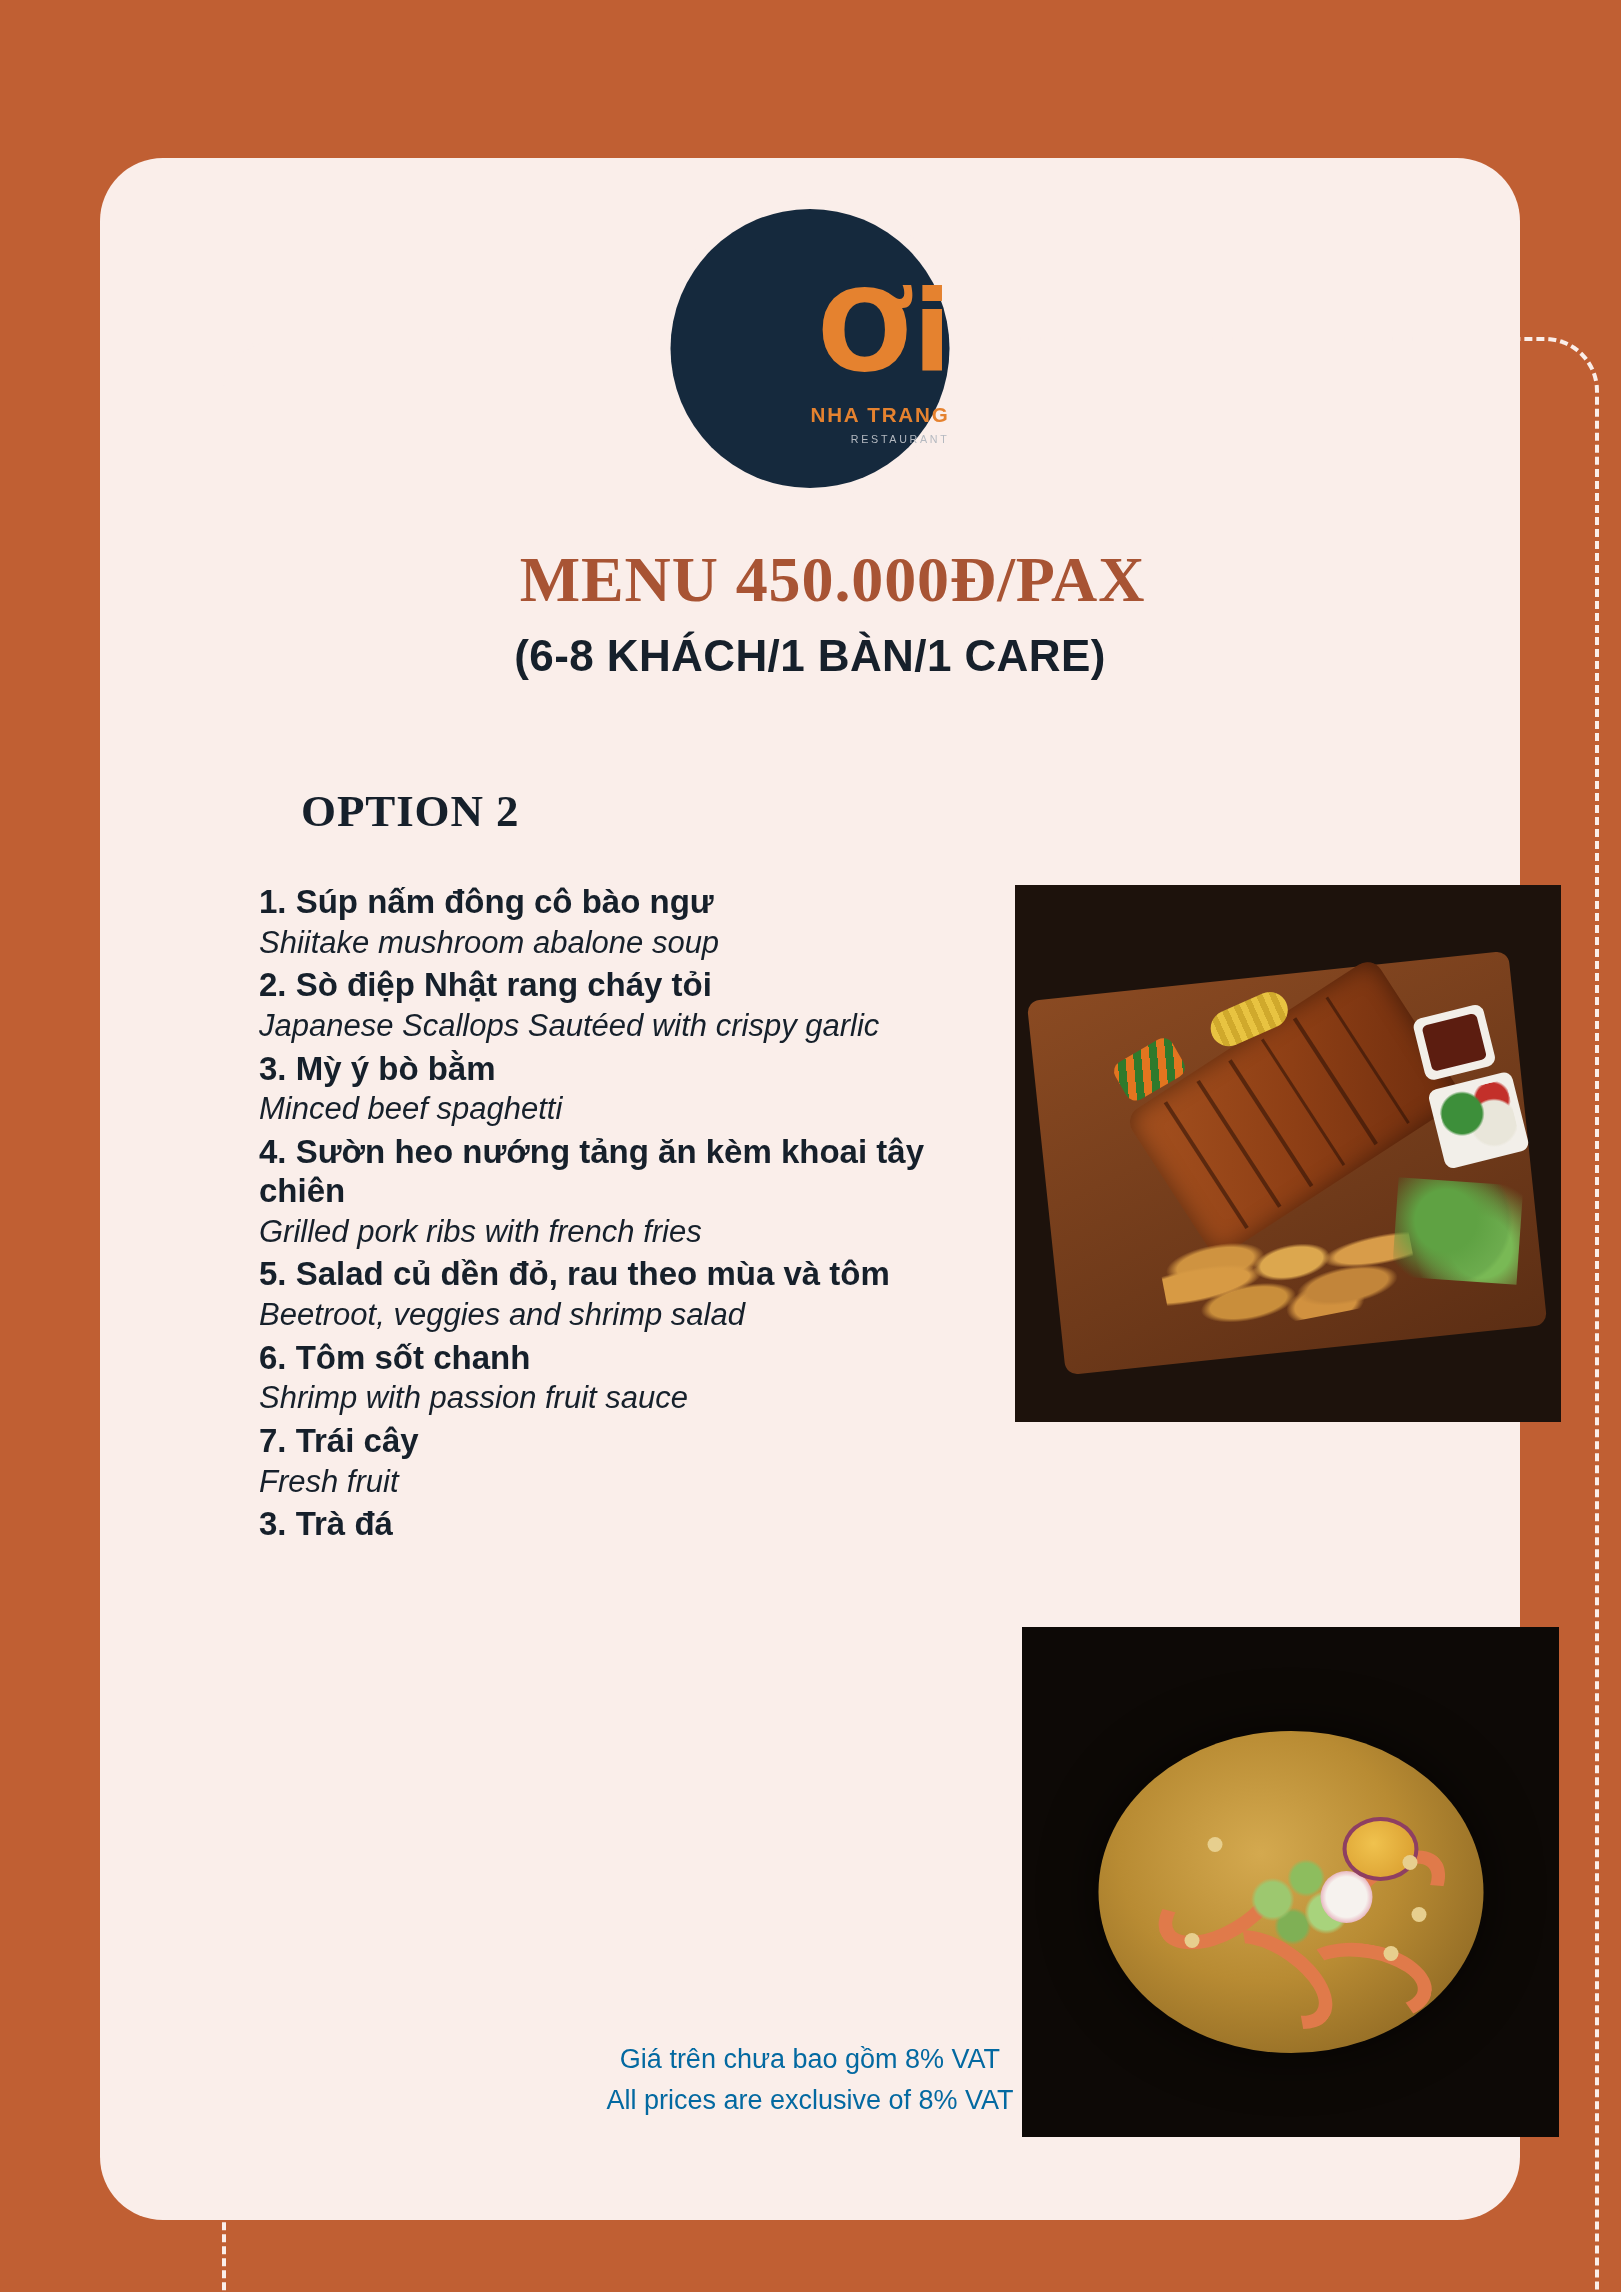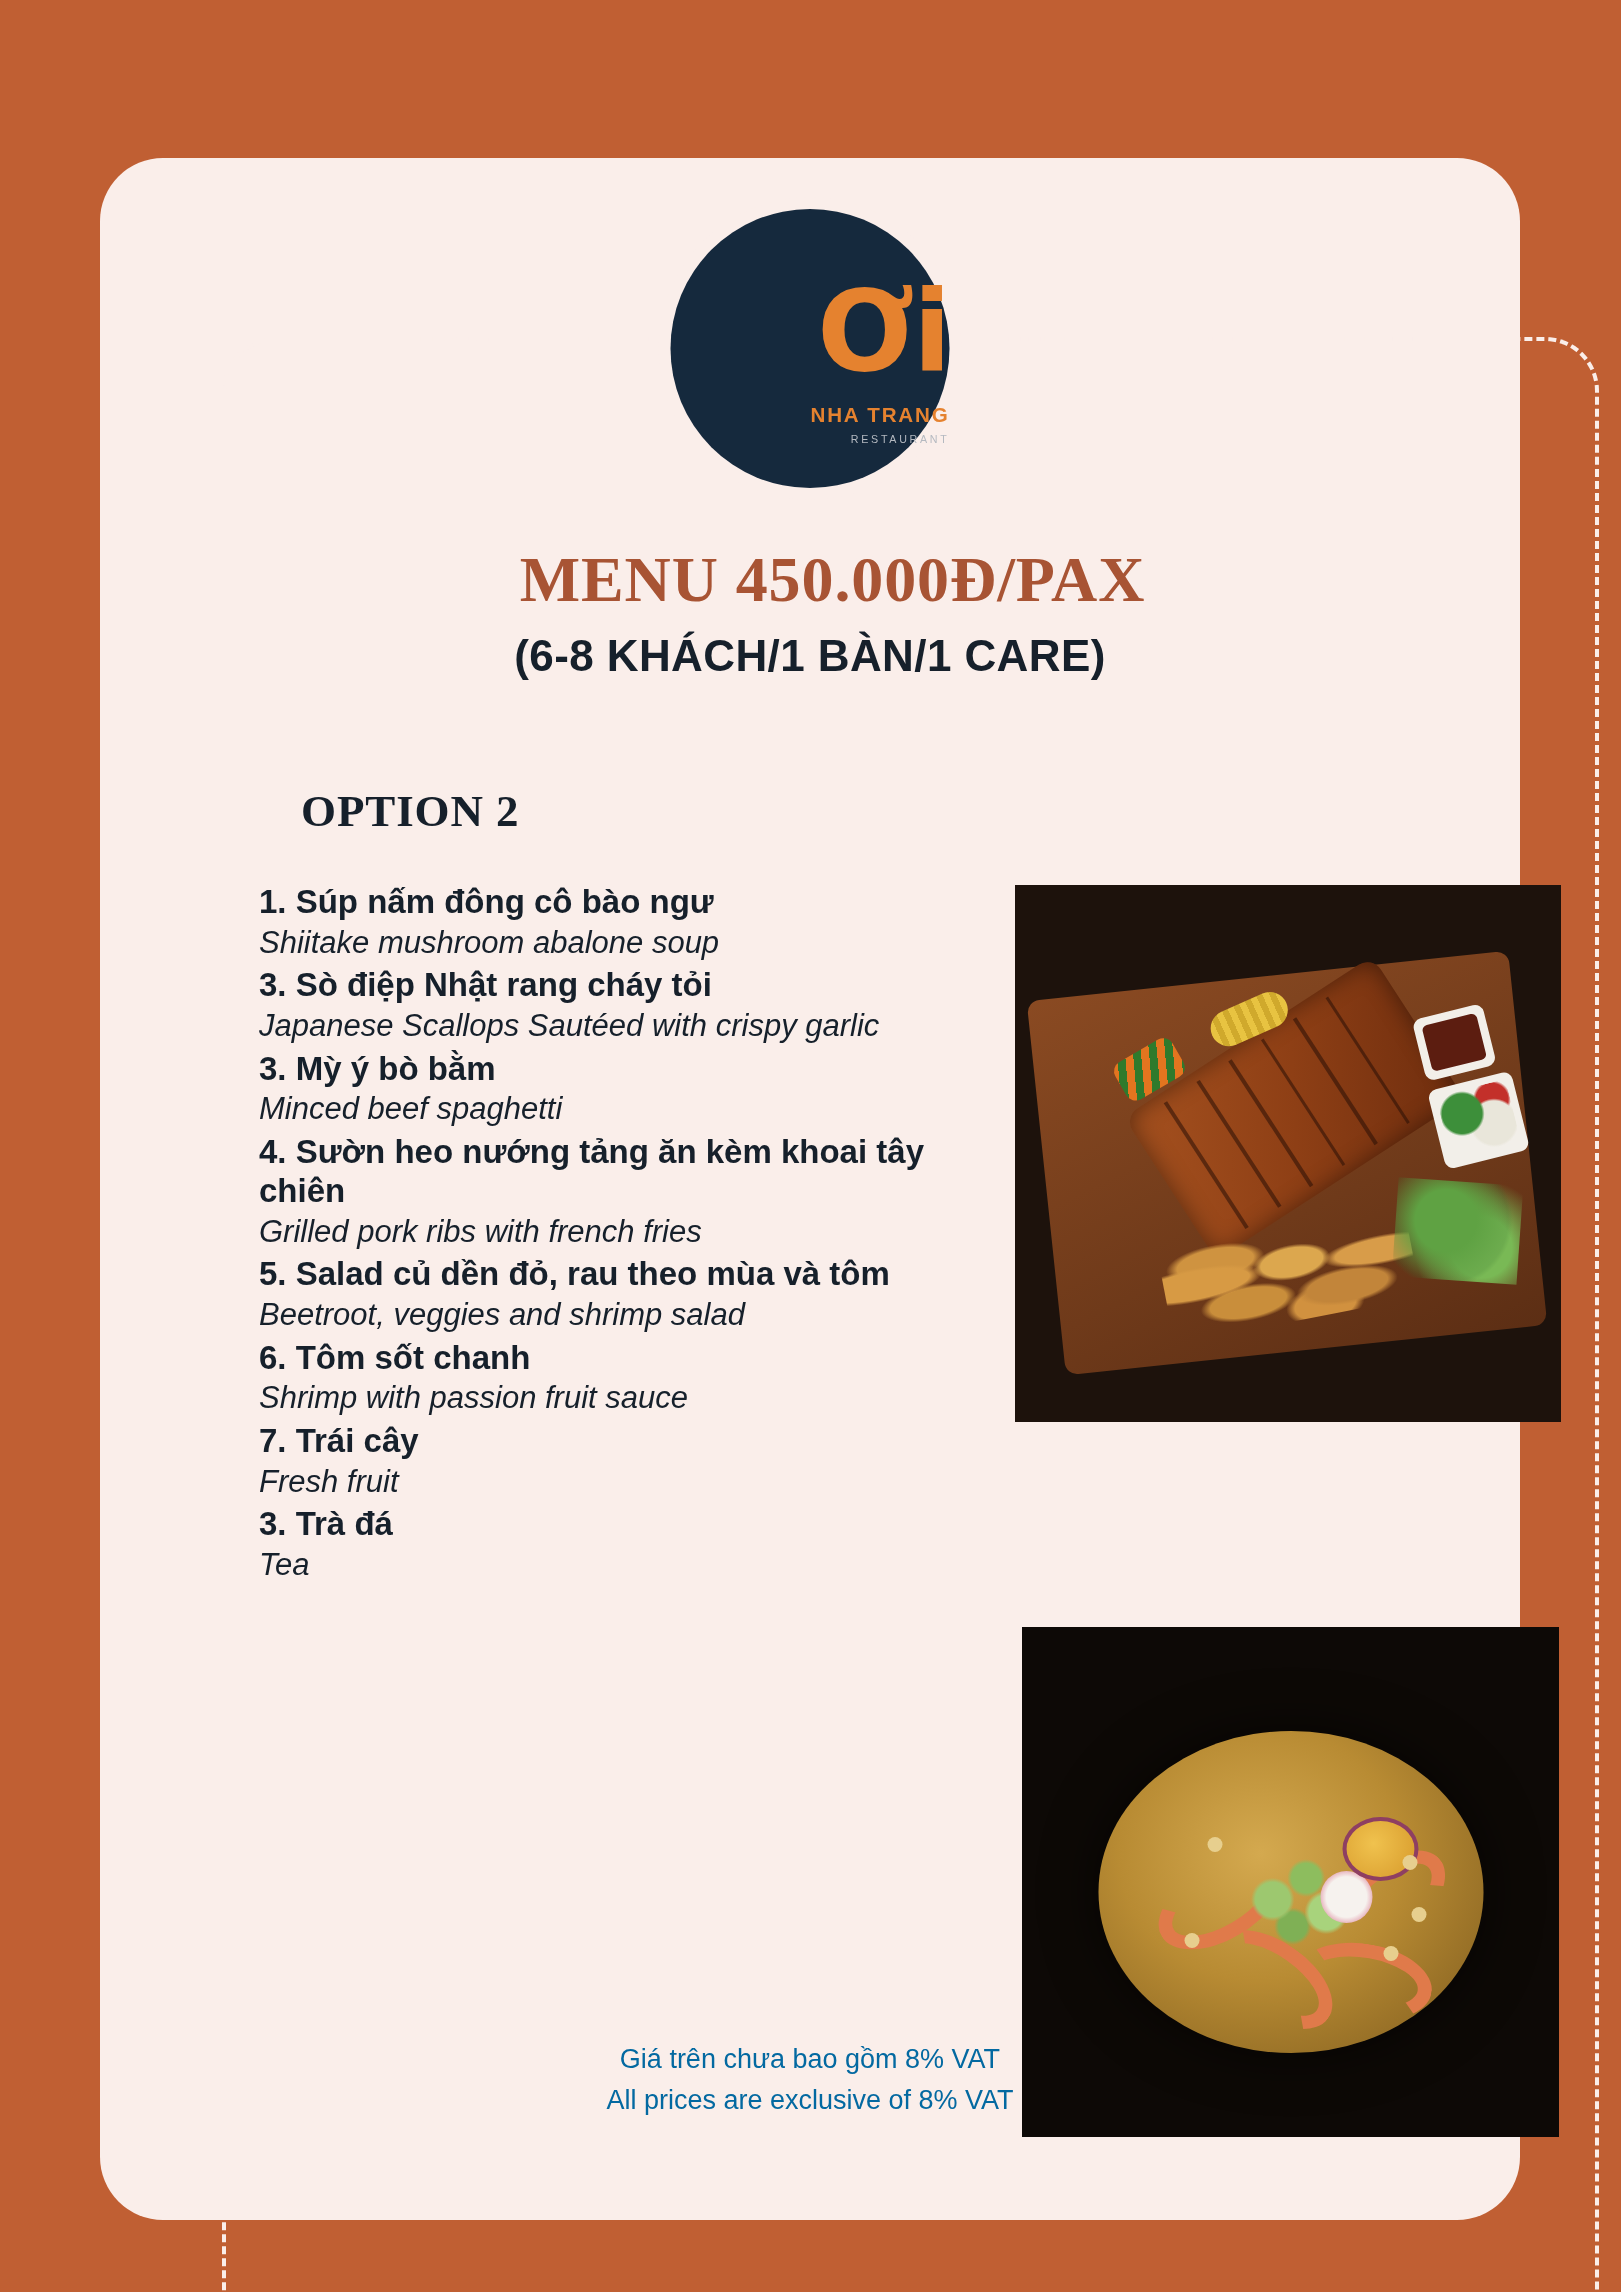--- a/index.html
+++ b/index.html
@@ -366,21 +366,21 @@
   </div>
 
   <div class="option-label">OPTION  2</div>
 
   <div class="dish-list">
     <div>
       <p class="dish-vi">1. Súp nấm đông cô bào ngư</p>
       <p class="dish-en">Shiitake mushroom abalone soup</p>
     </div>
     <div>
-      <p class="dish-vi">3. Sò điệp Nhật rang cháy tỏi</p>
+      <p class="dish-vi">2. Sò điệp Nhật rang cháy tỏi</p>
       <p class="dish-en">Japanese Scallops Sautéed with crispy garlic</p>
     </div>
     <div>
       <p class="dish-vi">3. Mỳ ý bò bằm</p>
       <p class="dish-en">Minced beef spaghetti</p>
     </div>
     <div>
       <p class="dish-vi">4. Sườn heo nướng tảng ăn kèm khoai tây chiên</p>
       <p class="dish-en">Grilled pork ribs with french fries</p>
     </div>
@@ -391,21 +391,20 @@
     <div>
       <p class="dish-vi">6. Tôm sốt chanh</p>
       <p class="dish-en">Shrimp with passion fruit sauce</p>
     </div>
     <div>
       <p class="dish-vi">7. Trái cây</p>
       <p class="dish-en">Fresh fruit</p>
     </div>
     <div>
       <p class="dish-vi">3. Trà đá</p>
-      <p class="dish-en">Tea</p>
     </div>
   </div>
 
   <div class="photo photo-ribs">
     <div class="tray">
       <div class="rib-slab">
         <div class="rib-line" style="left:14%"></div>
         <div class="rib-line" style="left:27%"></div>
         <div class="rib-line" style="left:40%"></div>
         <div class="rib-line" style="left:53%"></div>

